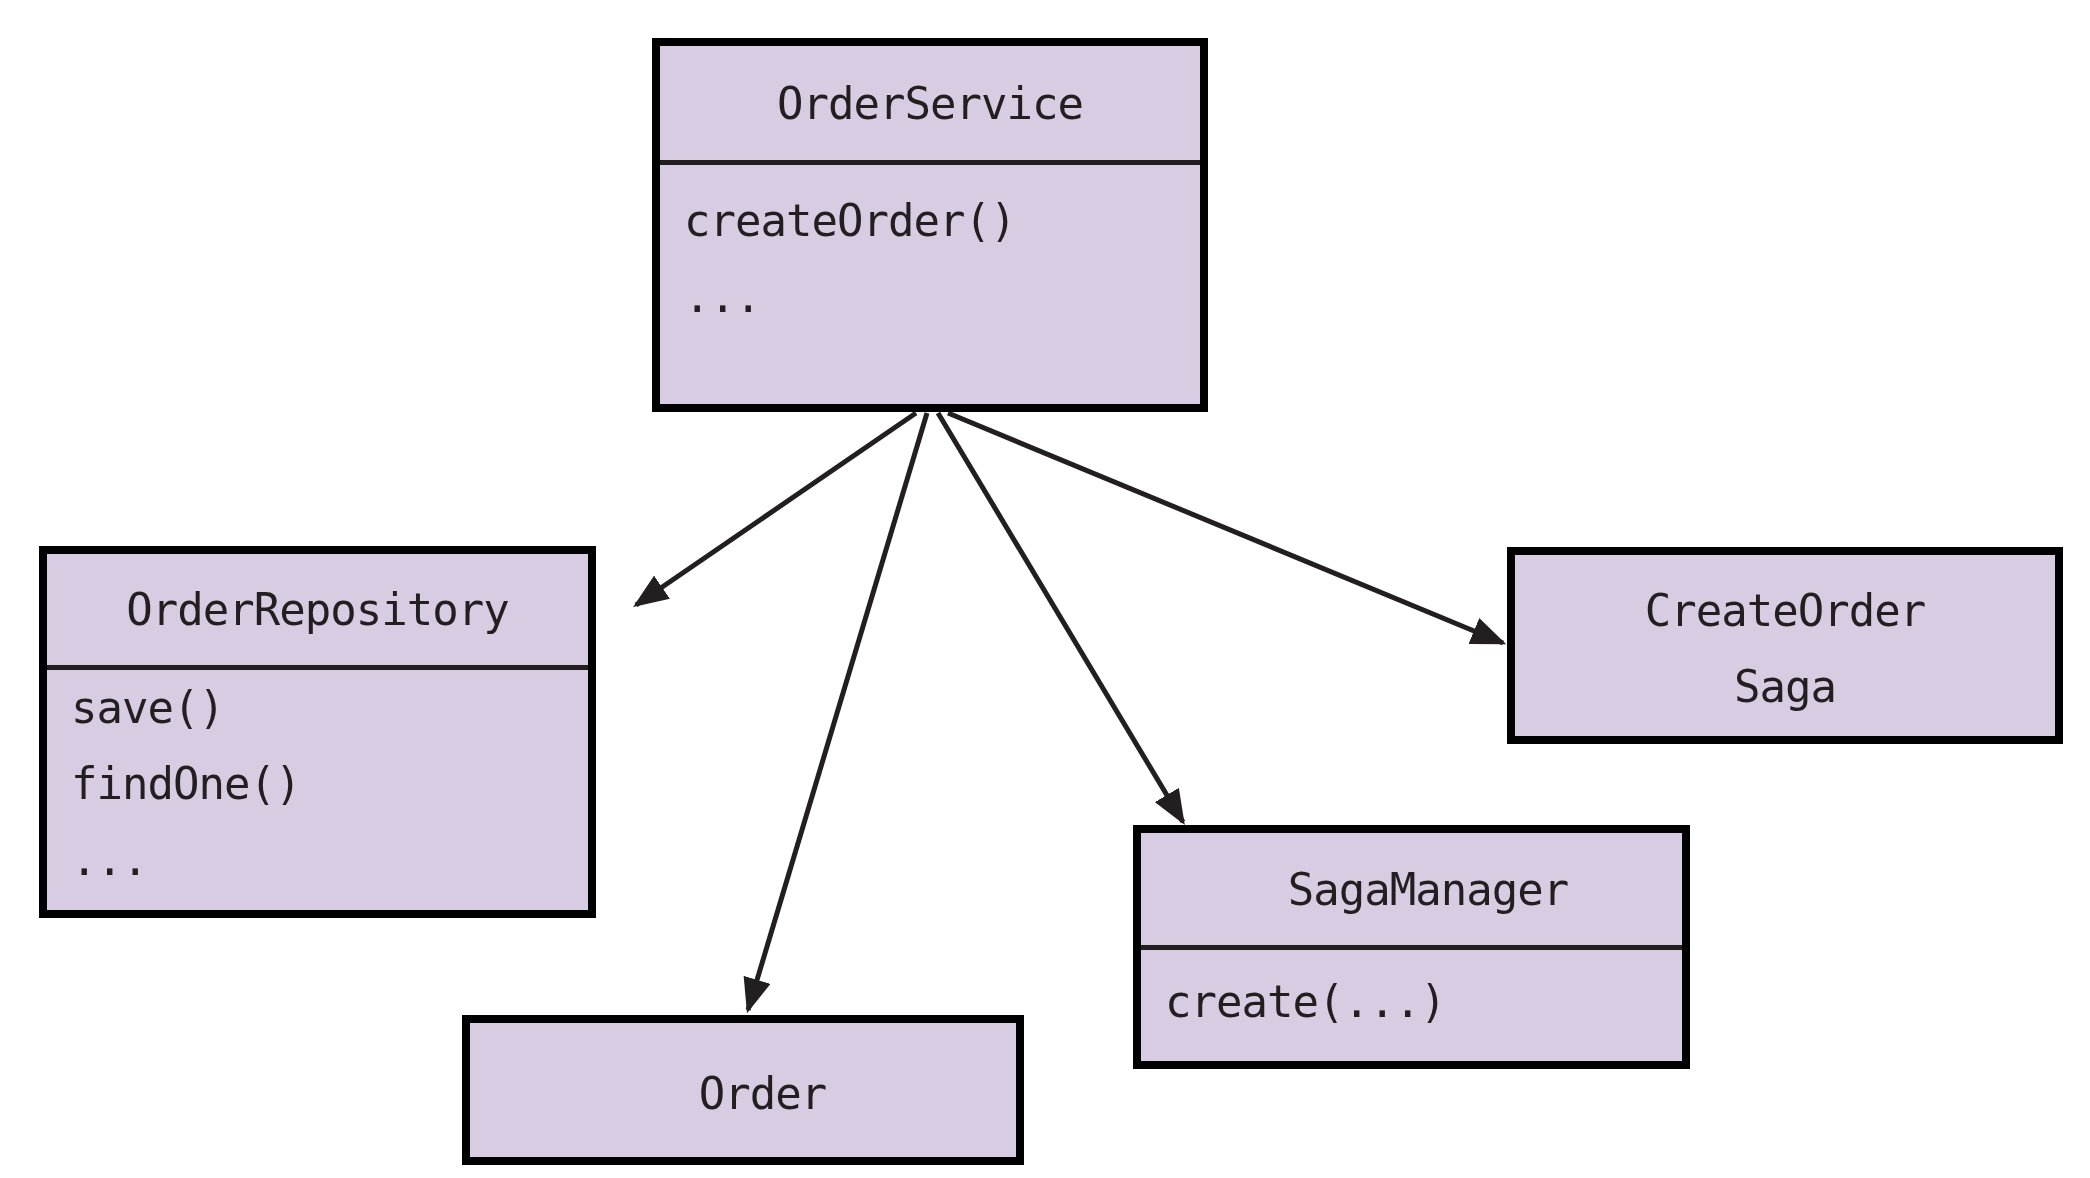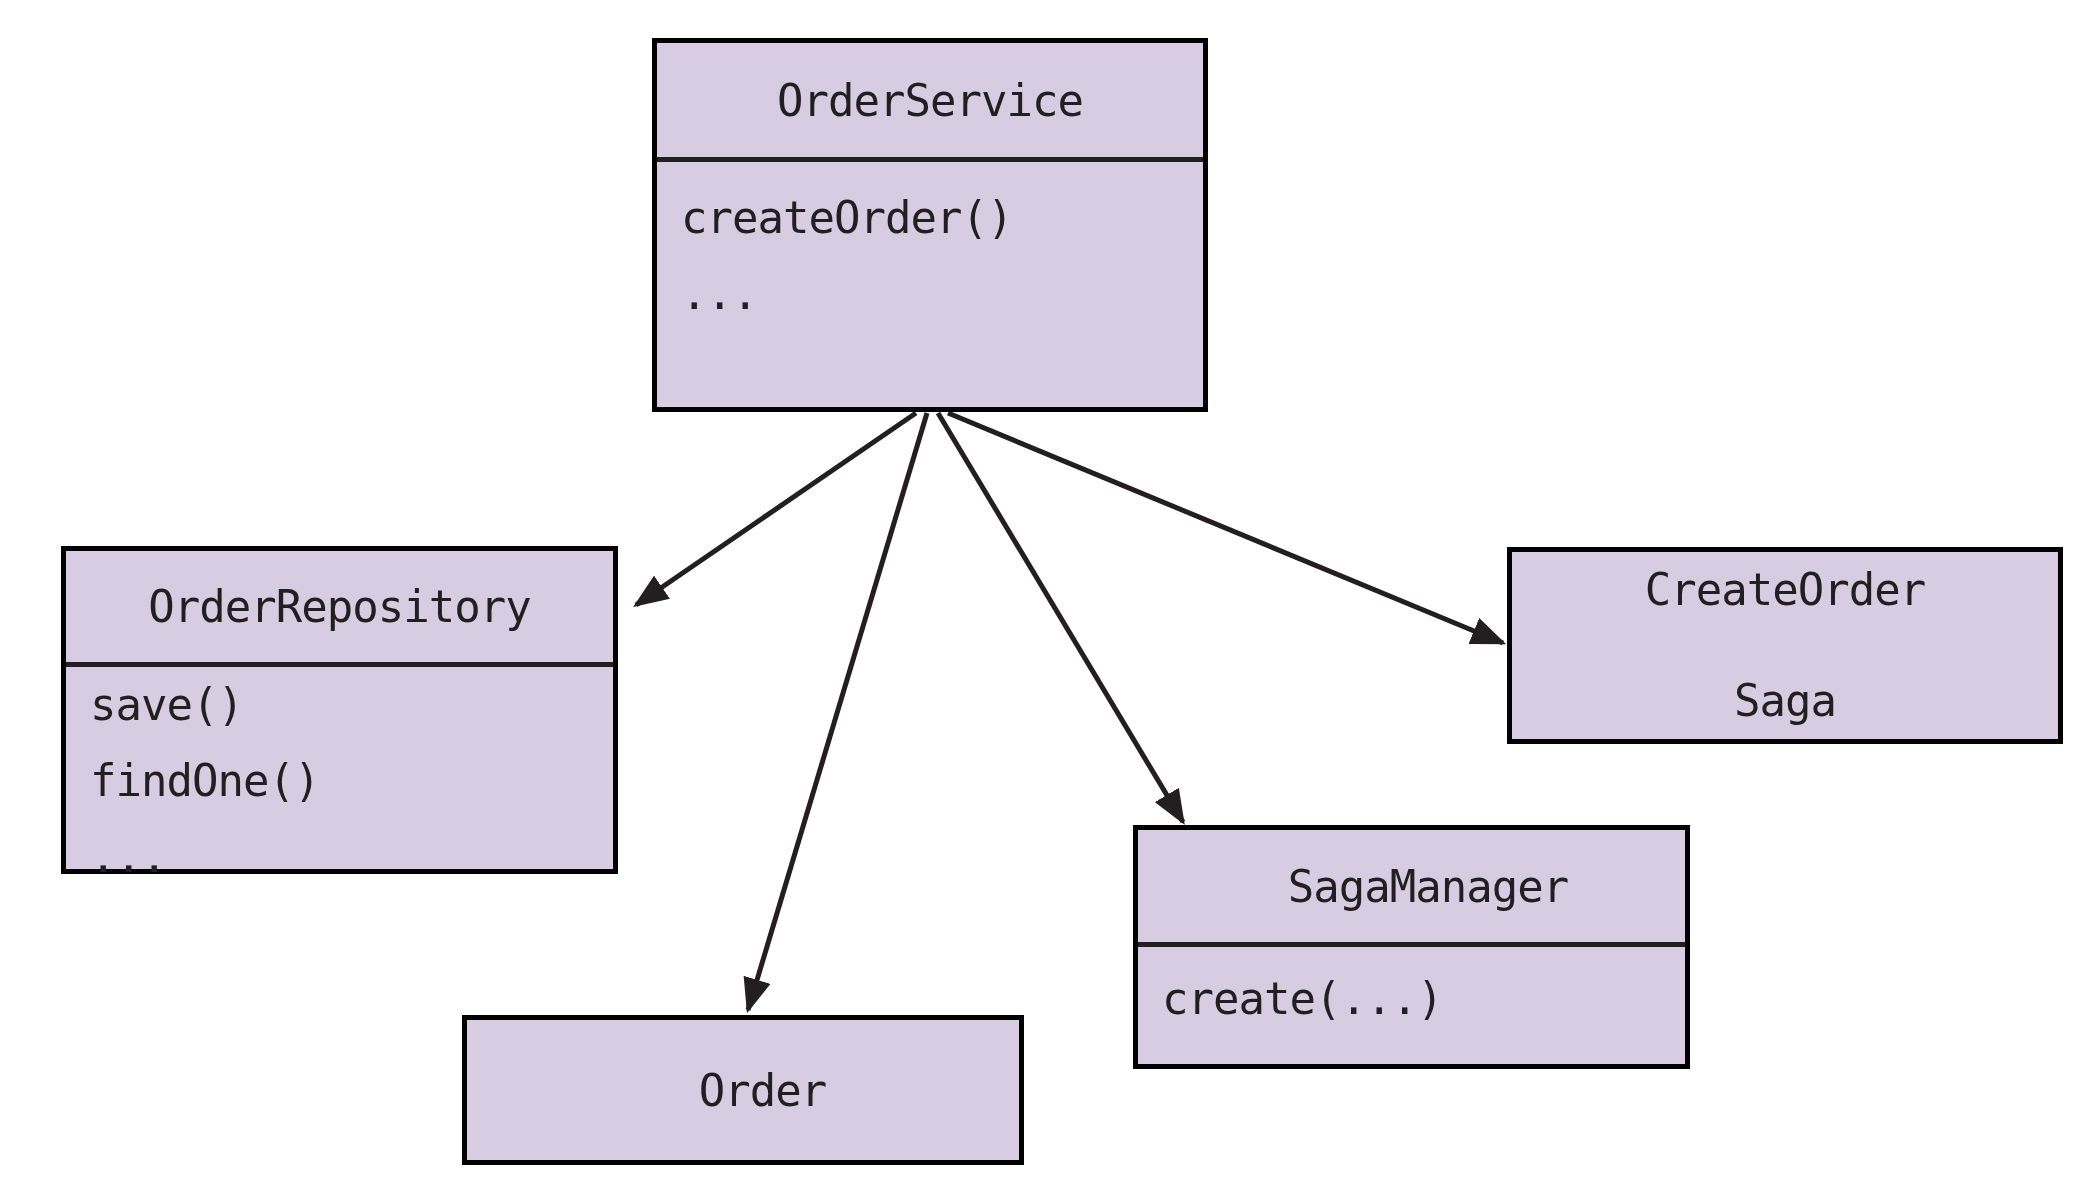--- a/index.html
+++ b/index.html
@@ -13,57 +13,56 @@
     height: 1178px;
     background: #ffffff;
     font-family: "DejaVu Sans Mono", "Liberation Mono", monospace;
     color: #231f20;
     overflow: hidden;
   }
   .uml-box {
     position: absolute;
     box-sizing: border-box;
     background: #d8cce2;
-    border: 5px solid #000000;
+    border: 8px solid #000000;
   }
   .uml-title {
     box-sizing: border-box;
     display: flex;
     align-items: center;
     justify-content: center;
     font-size: 44px;
     letter-spacing: -1px;
     white-space: pre;
   }
   .uml-title.with-divider {
     border-bottom: 5px solid #231f20;
   }
   .uml-title.multiline {
     flex-direction: column;
     line-height: 76px;
-    justify-content: space-between;
   }
   .uml-body {
     box-sizing: border-box;
     display: flex;
     flex-direction: column;
   }
   .uml-member {
     font-size: 44px;
     letter-spacing: -1px;
     line-height: 76px;
     white-space: pre;
   }
 
   
   #box-order-service     { left: 652px;  top: 38px;   width: 556px; height: 374px; }
   #box-order-service .uml-title { height: 119px; }
   #box-order-service .uml-body  { height: 240px; padding: 18px 0 20px 24px; }
 
-  #box-order-repository  { left: 61px;   top: 546px;  width: 557px; height: 328px; }
+  #box-order-repository  { left: 39px;   top: 546px;  width: 557px; height: 372px; }
   #box-order-repository .uml-title { height: 116px; }
   #box-order-repository .uml-body  { height: 241px; padding: 0 0 0 24px; }
 
   #box-create-order-saga { left: 1507px; top: 547px;  width: 556px; height: 197px; }
   #box-create-order-saga .uml-title { height: 187px; }
 
   #box-saga-manager      { left: 1133px; top: 825px;  width: 557px; height: 244px; }
   #box-saga-manager .uml-title { height: 117px; padding-left: 33px; }
   #box-saga-manager .uml-body  { height: 112px; padding: 14px 2px 0 24px; }
 

